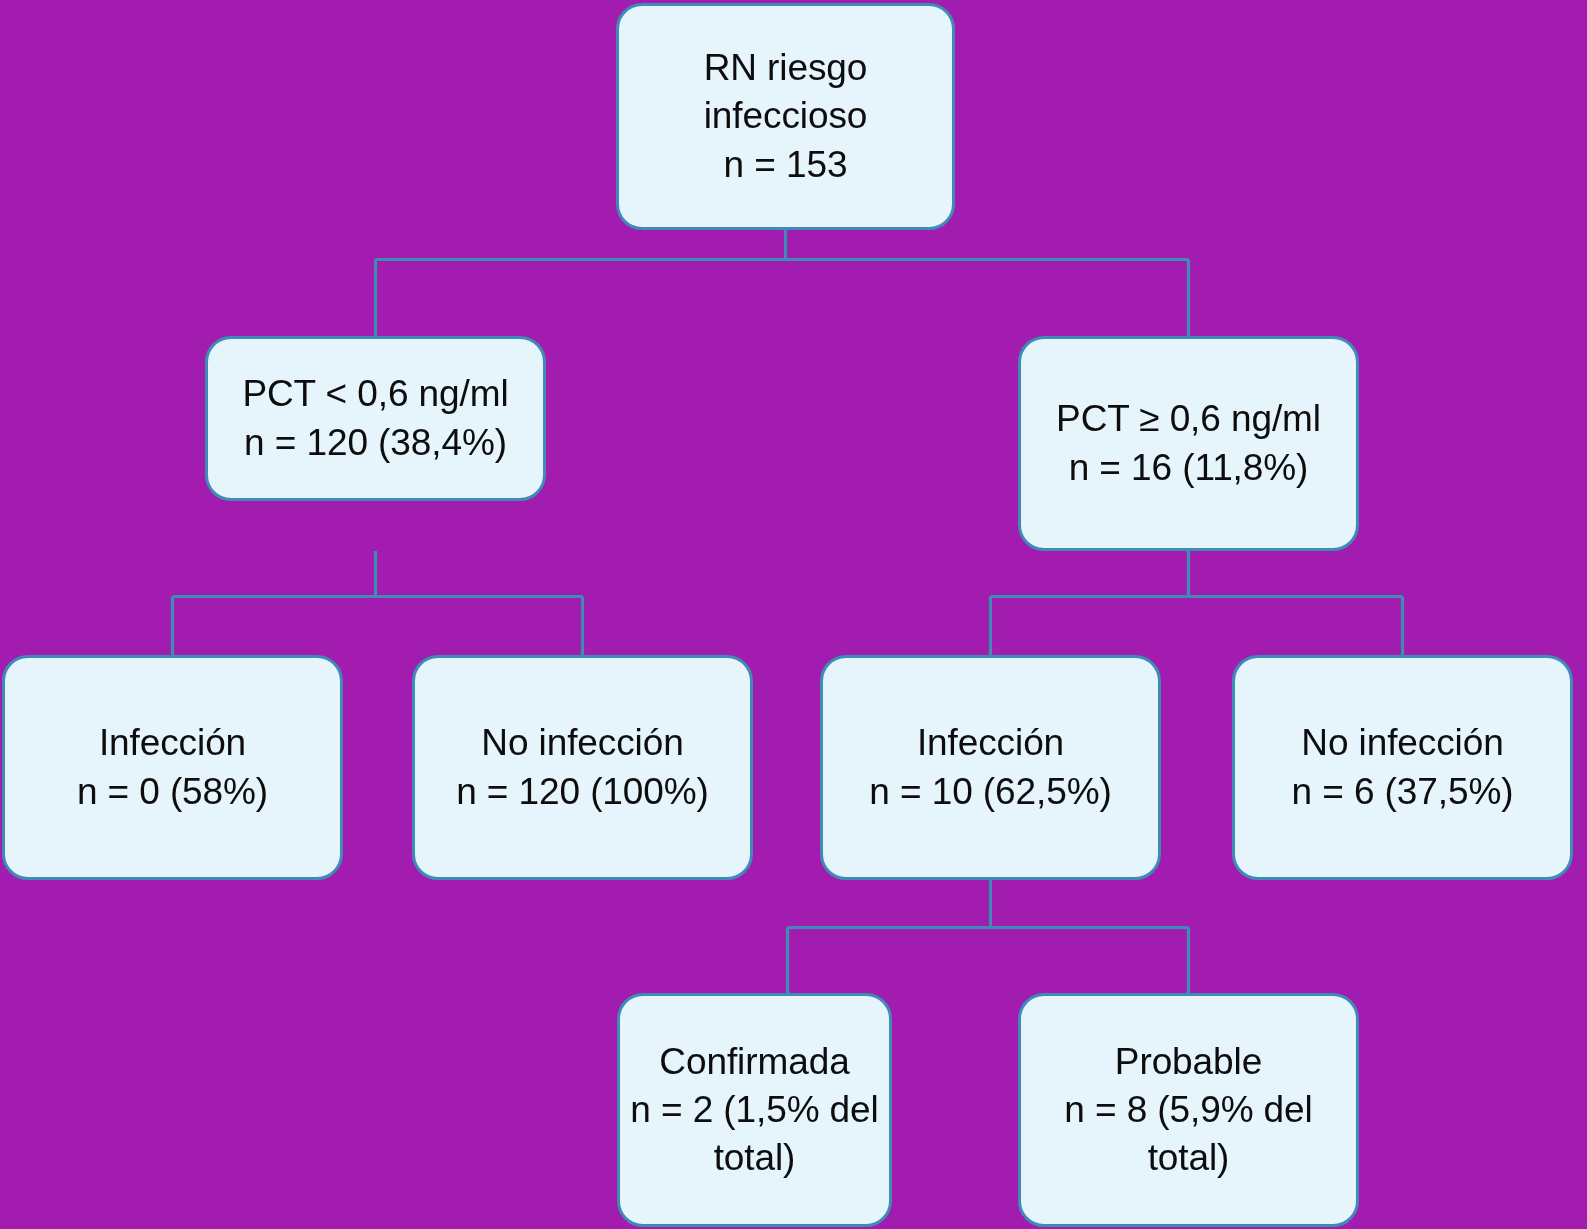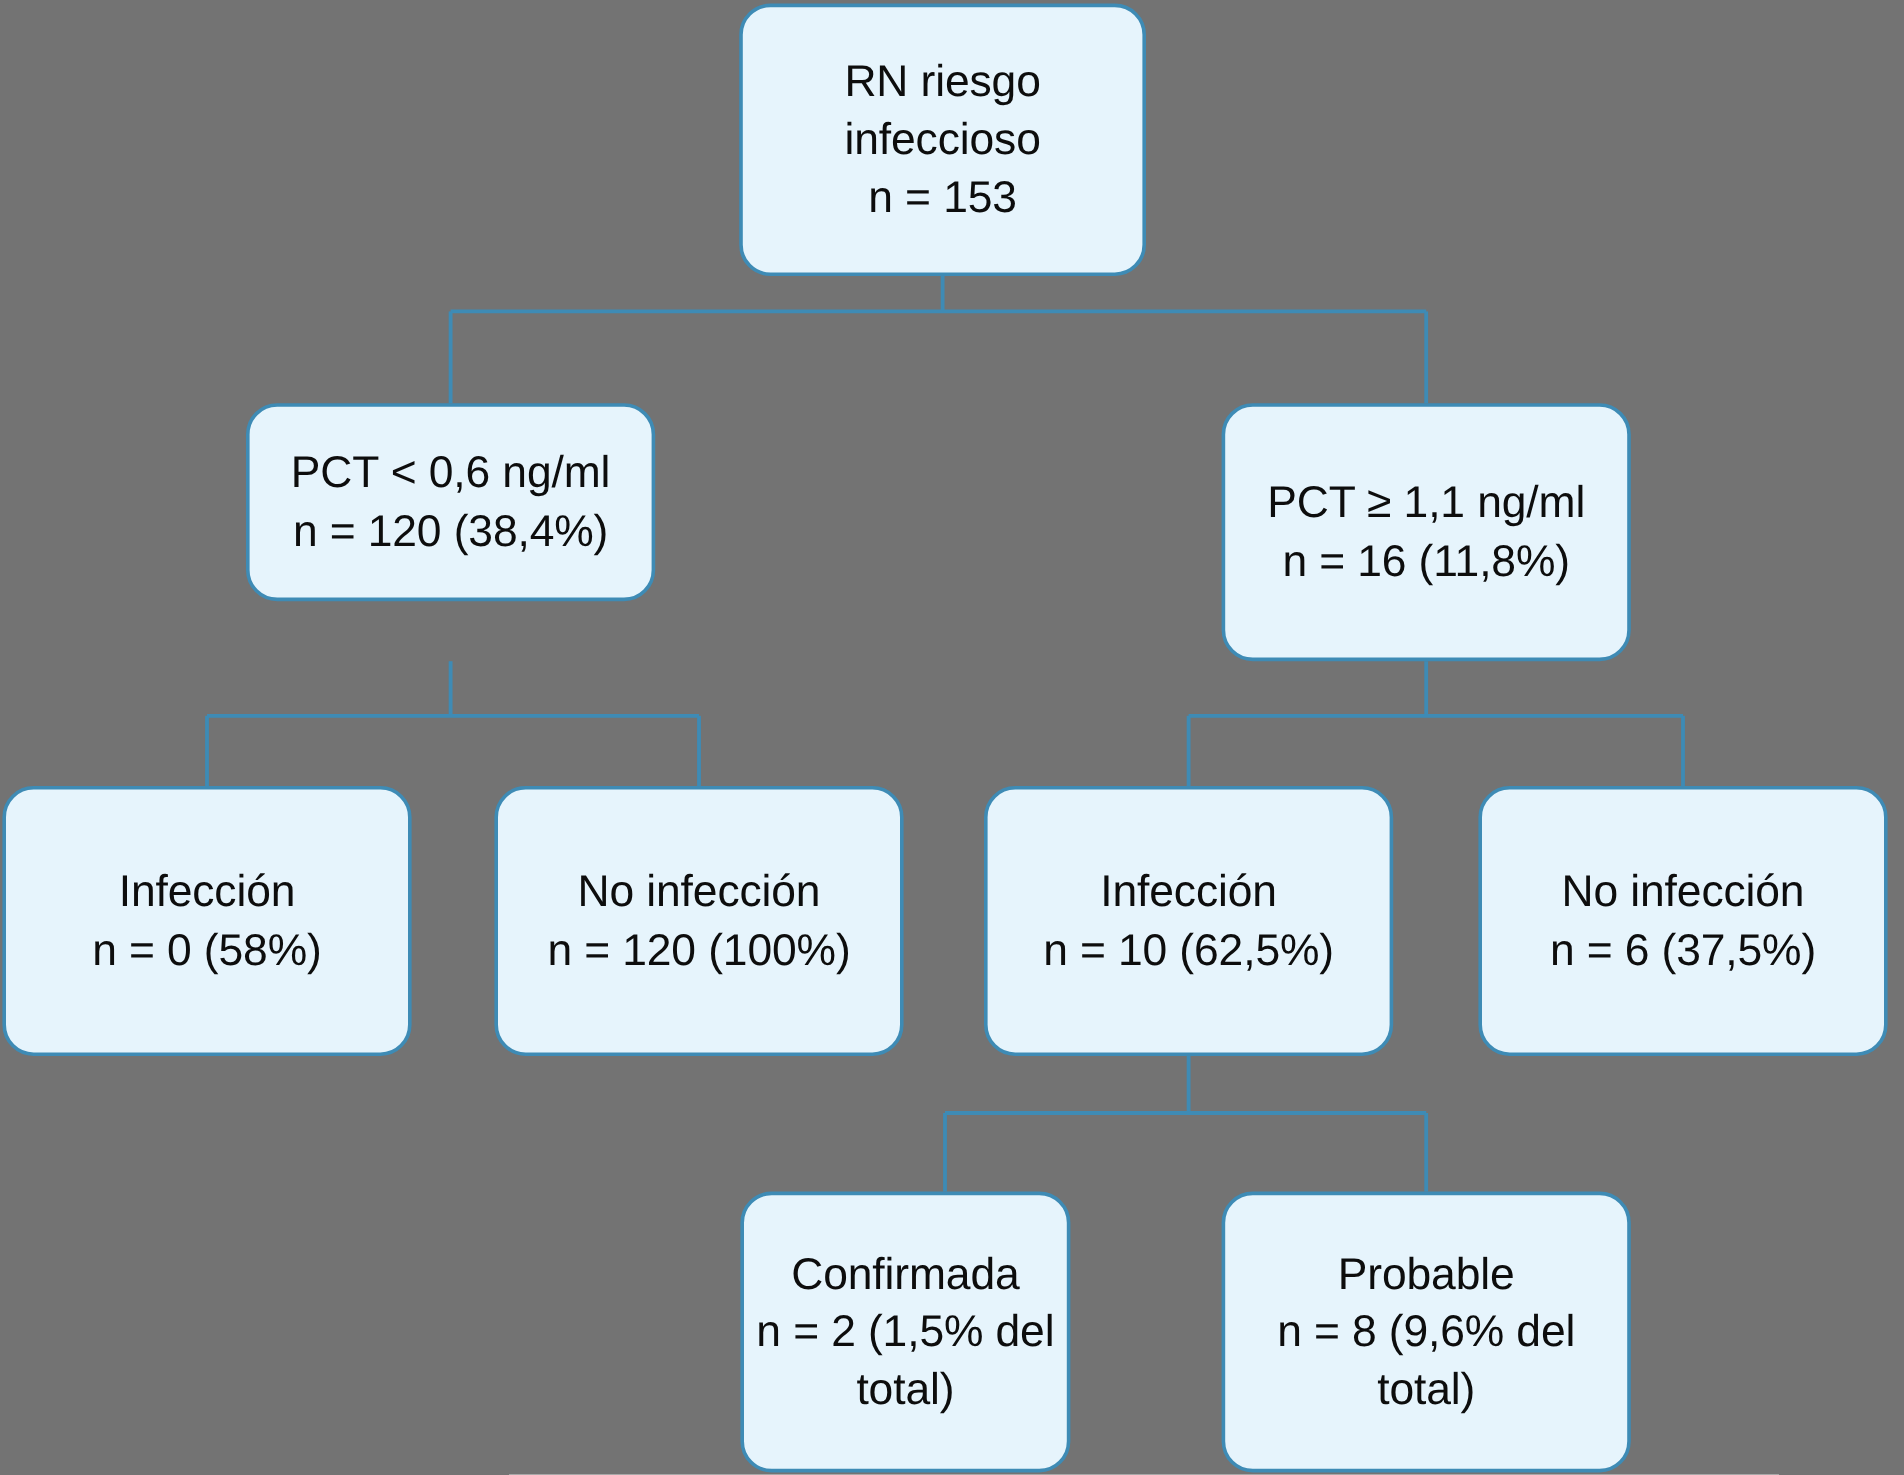--- a/index.html
+++ b/index.html
@@ -7,21 +7,21 @@
     padding: 0;
     background: #ffffff;
   }
   body {
     font-family: "Liberation Sans", sans-serif;
   }
   #canvas {
     position: relative;
     width: 1587px;
     height: 1229px;
-    background: #737373;
+    background: #a21caf;
     overflow: hidden;
   }
   #connectors {
     position: absolute;
     left: 0;
     top: 0;
     width: 1587px;
     height: 1229px;
     pointer-events: none;
   }
@@ -105,21 +105,21 @@
     <span class="line">infeccioso</span>
     <span class="line">n = 153</span>
   </div>
 
   <div class="node" id="node-pct-low">
     <span class="line">PCT &lt; 0,6 ng/ml</span>
     <span class="line">n = 120 (38,4%)</span>
   </div>
 
   <div class="node" id="node-pct-high">
-    <span class="line">PCT ≥ 1,1 ng/ml</span>
+    <span class="line">PCT ≥ 0,6 ng/ml</span>
     <span class="line">n = 16 (11,8%)</span>
   </div>
 
   <div class="node" id="node-inf-low">
     <span class="line">Infección</span>
     <span class="line">n = 0 (58%)</span>
   </div>
 
   <div class="node" id="node-noinf-low">
     <span class="line">No infección</span>
@@ -136,16 +136,16 @@
     <span class="line">n = 6 (37,5%)</span>
   </div>
 
   <div class="node wrap" id="node-confirmada">
     <span class="line">Confirmada</span>
     <span class="line">n = 2 (1,5% del total)</span>
   </div>
 
   <div class="node wrap" id="node-probable">
     <span class="line">Probable</span>
-    <span class="line">n = 8 (9,6% del total)</span>
+    <span class="line">n = 8 (5,9% del total)</span>
   </div>
 
 </div>
 
 </body></html>

